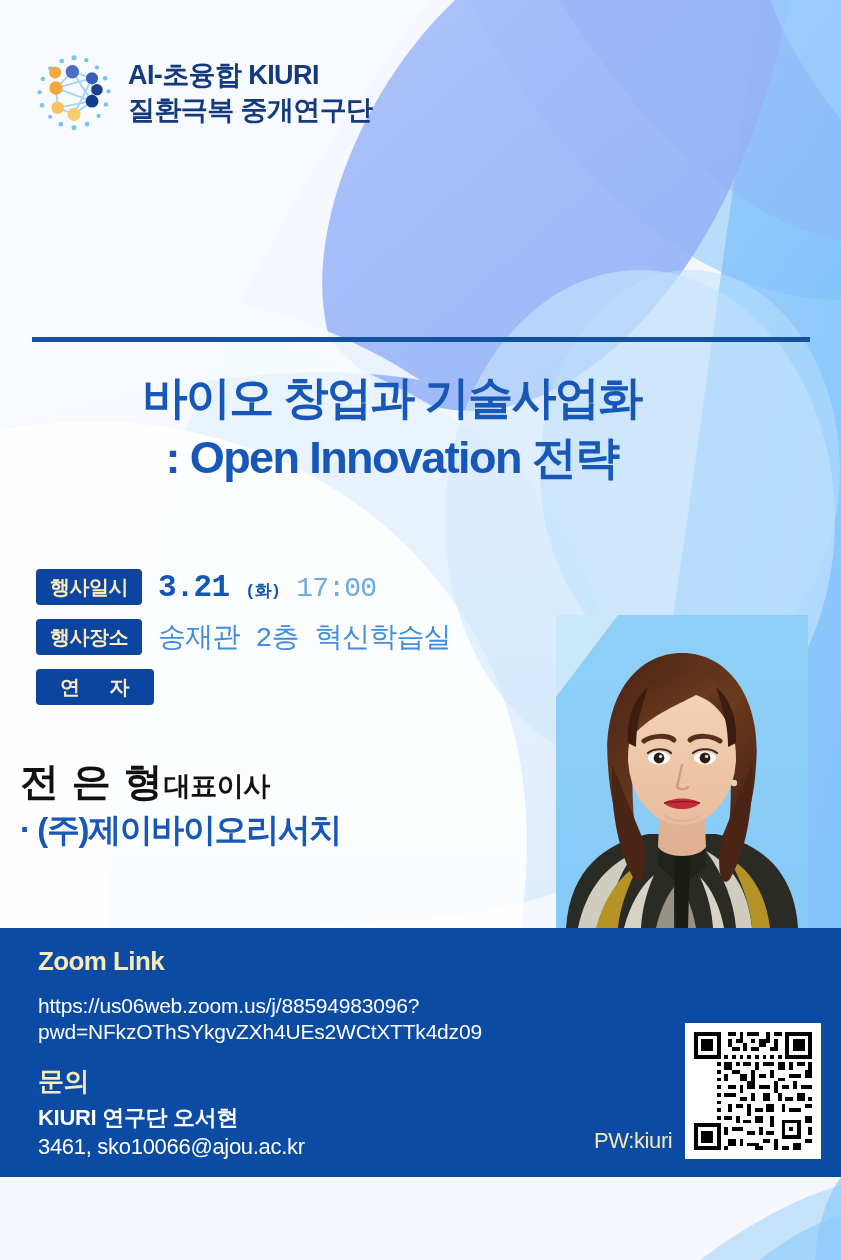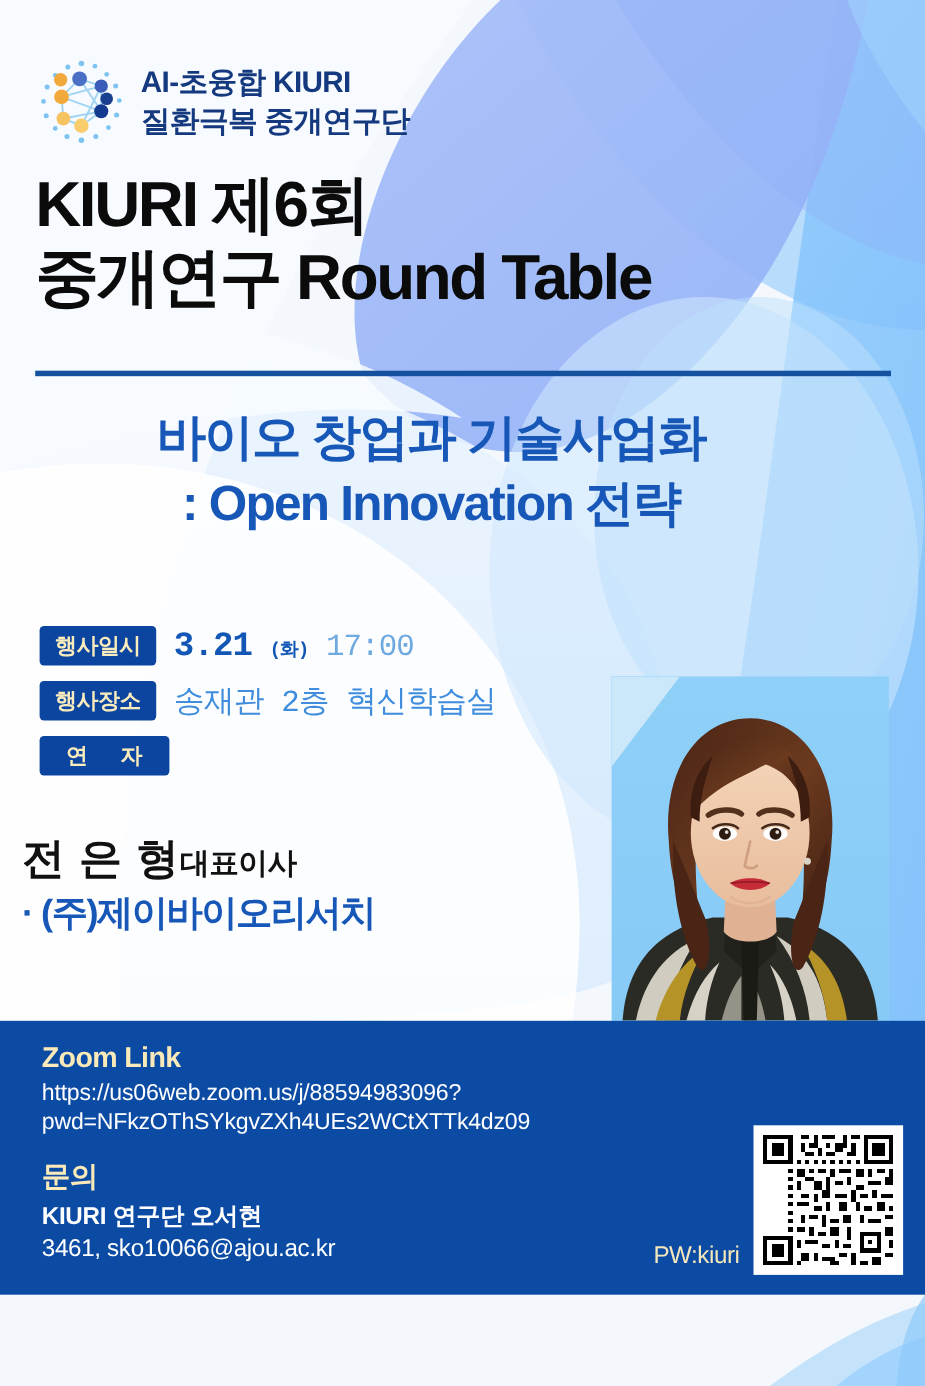--- a/index.html
+++ b/index.html
@@ -192,21 +192,21 @@
     left: 38px;
     top: 18px;
     width: 520px;
     color: #ffffff;
   }
   .band-head {
     font-size: 26px;
     font-weight: 700;
     color: #fae9b9;
     letter-spacing: -0.6px;
-    margin-bottom: 4px;
+    margin-bottom: 16px;
   }
   .band-url {
     font-size: 21px;
     line-height: 1.26;
     color: #ffffff;
     letter-spacing: -0.2px;
     margin-bottom: 18px;
     white-space: pre-line;
     word-break: break-all;
   }
@@ -365,24 +365,20 @@
         <circle cx="30" cy="68" r="7.6" fill="#f7c260"></circle>
         <circle cx="28" cy="44" r="8.2" fill="#f2a93b"></circle>
         <circle cx="27" cy="25" r="7.4" fill="#f2a93b"></circle>
         <circle cx="78" cy="46" r="7.0" fill="#1b3f8f"></circle>
       </svg>
     </span>
     <span class="brand-text"><span>AI-초융합 KIURI</span>
 <span>질환극복 중개연구단</span></span>
   </div>
 
-  <div class="title">
-    <span class="title-line">KIURI 제6회</span>
-    <span class="title-line">중개연구 Round Table</span>
-  </div>
 
   <div class="rule"></div>
 
   <div class="subtitle">
     <span class="subtitle-line">바이오 창업과 기술사업화</span>
     <span class="subtitle-line">: Open Innovation 전략</span>
   </div>
 
   <div class="info">
 

